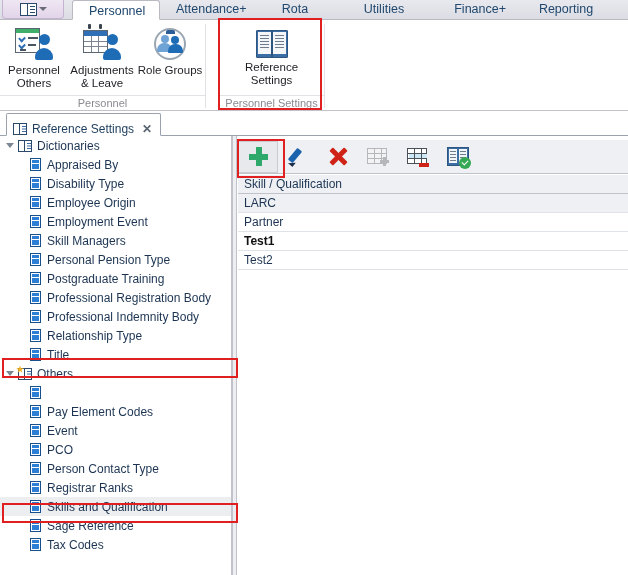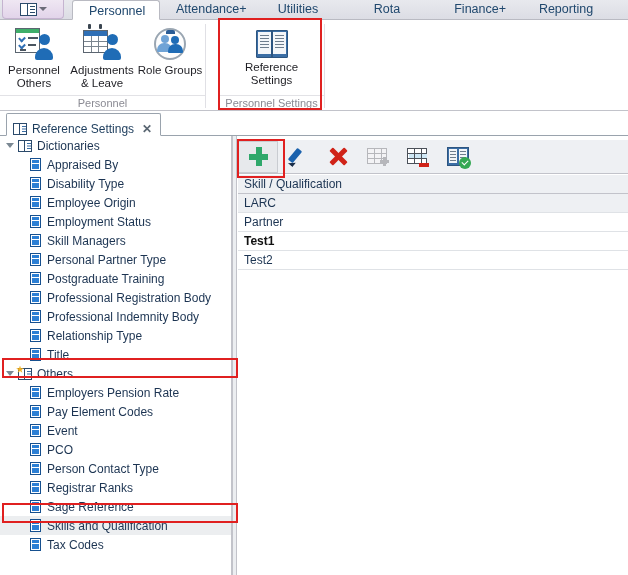--- a/index.html
+++ b/index.html
@@ -330,22 +330,22 @@
 <div id="app">
 
   <div class="tabstrip">
     <div class="qab">
       <div class="qab-book"></div>
       <div class="qab-caret"></div>
     </div>
     <div class="tabs">
       <div class="tab active" style="width:88px;text-align:center;"><span>Personnel</span></div>
       <div class="tab" style="width:92px;text-align:center;"><span>Attendance+</span></div>
+      <div class="tab" style="width:86px;text-align:center;"><span>Rota</span></div>
       <div class="tab" style="width:92px;text-align:center;"><span>Utilities</span></div>
-      <div class="tab" style="width:86px;text-align:center;"><span>Rota</span></div>
       <div class="tab" style="width:92px;text-align:right;"><span>Finance+</span></div>
       <div class="tab" style="width:88px;text-align:center;"><span>Reporting</span></div>
     </div>
   </div>
 
   <div class="ribbon">
 
     <div class="rgroup" style="left:0; width:205px;">
       <div class="rgroup-items">
 
@@ -461,29 +461,29 @@
         <div class="node child">
           <span class="node-ico-leaf"></span>
           <span>Disability Type</span>
         </div>
         <div class="node child">
           <span class="node-ico-leaf"></span>
           <span>Employee Origin</span>
         </div>
         <div class="node child">
           <span class="node-ico-leaf"></span>
-          <span>Employment Status</span>
+          <span>Employment Event</span>
         </div>
         <div class="node child">
           <span class="node-ico-leaf"></span>
           <span>Skill Managers</span>
         </div>
         <div class="node child">
           <span class="node-ico-leaf"></span>
-          <span>Personal Partner Type</span>
+          <span>Personal Pension Type</span>
         </div>
         <div class="node child">
           <span class="node-ico-leaf"></span>
           <span>Postgraduate Training</span>
         </div>
         <div class="node child">
           <span class="node-ico-leaf"></span>
           <span>Professional Registration Body</span>
         </div>
         <div class="node child">
@@ -500,21 +500,20 @@
         </div>
         <div class="node">
           <span class="twisty"></span>
           <span class="node-ico-root">
             <span class="star"></span>
           </span>
           <span>Others</span>
         </div>
         <div class="node child">
           <span class="node-ico-leaf"></span>
-          <span>Employers Pension Rate</span>
         </div>
         <div class="node child">
           <span class="node-ico-leaf"></span>
           <span>Pay Element Codes</span>
         </div>
         <div class="node child">
           <span class="node-ico-leaf"></span>
           <span>Event</span>
         </div>
         <div class="node child">
@@ -522,27 +521,27 @@
           <span>PCO</span>
         </div>
         <div class="node child">
           <span class="node-ico-leaf"></span>
           <span>Person Contact Type</span>
         </div>
         <div class="node child">
           <span class="node-ico-leaf"></span>
           <span>Registrar Ranks</span>
         </div>
+        <div class="node child selected">
+          <span class="node-ico-leaf"></span>
+          <span>Skills and Qualification</span>
+        </div>
         <div class="node child">
           <span class="node-ico-leaf"></span>
           <span>Sage Reference</span>
-        </div>
-        <div class="node child selected">
-          <span class="node-ico-leaf"></span>
-          <span>Skills and Qualification</span>
         </div>
         <div class="node child">
           <span class="node-ico-leaf"></span>
           <span>Tax Codes</span>
         </div>
       </div>
   </div>
   <div class="splitter"></div>
 
   <div class="rightpane">

